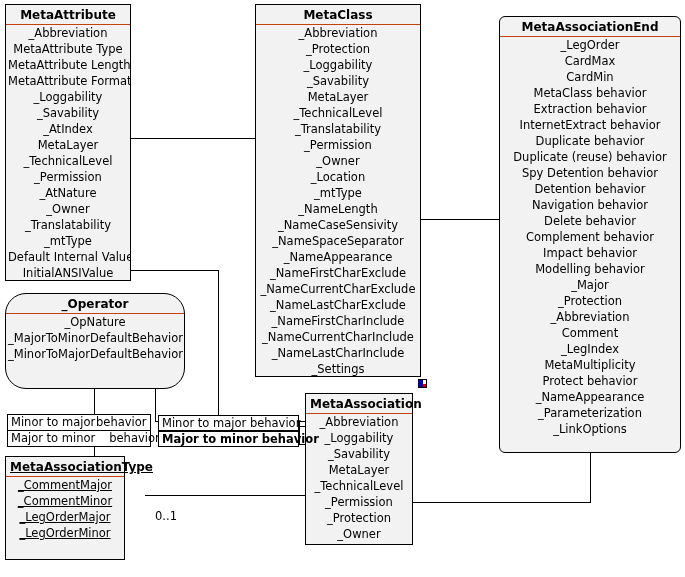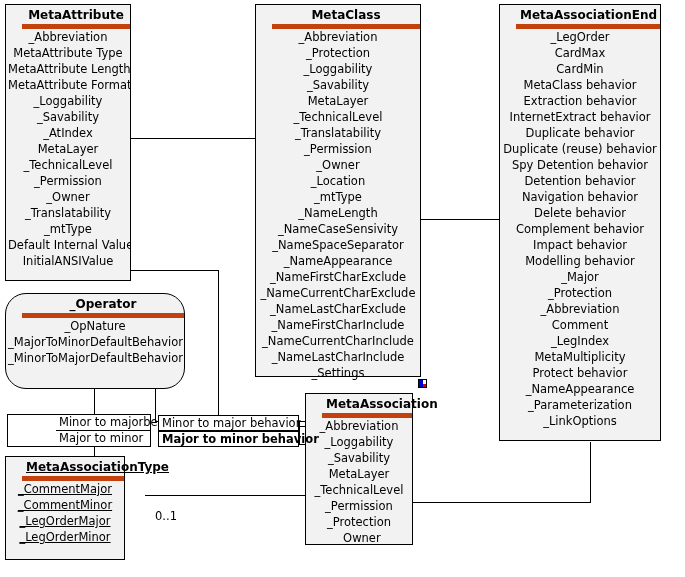--- a/index.html
+++ b/index.html
@@ -24,23 +24,22 @@
     border: 1px solid #000000;
     z-index: 5;
   }
   .uml-title {
     text-align: center;
     font-weight: bold;
     font-size: 12px;
     line-height: 16px;
     color: #000000;
     padding: 2px 4px 1px 4px;
-    border-bottom: 5px solid #c2410c;
-    white-space: nowrap;
-    margin-left: 16px;
+    border-bottom: 1px solid #c2410c;
+    white-space: nowrap;
   }
   .uml-attrs {
     padding: 0;
     margin: 0;
     list-style: none;
     text-align: center;
   }
   .uml-attrs li {
     font-size: 11.5px;
     line-height: 16px;
@@ -149,20 +148,21 @@
       <li>_Abbreviation</li>
       <li>MetaAttribute Type</li>
       <li>MetaAttribute Length</li>
       <li>MetaAttribute Format</li>
       <li>_Loggability</li>
       <li>_Savability</li>
       <li>_AtIndex</li>
       <li>MetaLayer</li>
       <li>_TechnicalLevel</li>
       <li>_Permission</li>
+      <li>_AtNature</li>
       <li>_Owner</li>
       <li>_Translatability</li>
       <li>_mtType</li>
       <li>Default Internal Value</li>
       <li>InitialANSIValue</li>
     </ul>
   </div>
 
   <div class="uml-class" style="left:255px; top:4px; width:166px; height:373px;">
     <div class="uml-title">MetaClass</div>
@@ -190,21 +190,21 @@
       <li>_NameLastCharInclude</li>
       <li>_Settings</li>
     </ul>
   </div>
 
   <div class="handle" style="left:418px; top:379px;">
     <span class="h-blue"></span>
     <span class="h-red"></span>
   </div>
 
-  <div class="uml-class" style="left:499px; top:4px; width:162px; height:437px;">
+  <div class="uml-class" style="left:499px; top:16px; width:182px; height:437px;border-radius:6px;">
     <div class="uml-title">MetaAssociationEnd</div>
     <ul class="uml-attrs">
       <li>_LegOrder</li>
       <li>CardMax</li>
       <li>CardMin</li>
       <li>MetaClass behavior</li>
       <li>Extraction behavior</li>
       <li>InternetExtract behavior</li>
       <li>Duplicate behavior</li>
       <li>Duplicate (reuse) behavior</li>
@@ -254,21 +254,21 @@
   <div class="uml-class" style="left:5px; top:456px; width:120px; height:104px;text-decoration:underline;">
     <div class="uml-title">MetaAssociationType</div>
     <ul class="uml-attrs">
       <li>_CommentMajor</li>
       <li>_CommentMinor</li>
       <li>_LegOrderMajor</li>
       <li>_LegOrderMinor</li>
     </ul>
   </div>
 
-  <div class="label-box stacked" style="left:7px; top:414px; width:144px;padding-left:48px;">
+  <div class="label-box stacked" style="left:7px; top:414px; width:144px;">
     <div class="lrow" style="display:flex;">
       <span style="display:inline-block; width:85px;">Minor to major</span>
       <span style="display:inline-block;">behavior</span>
     </div>
     <div class="lrow" style="display:flex;">
       <span style="display:inline-block; width:85px;">Major to minor</span>
       <span style="display:inline-block;">behavior</span>
     </div>
   </div>
 

